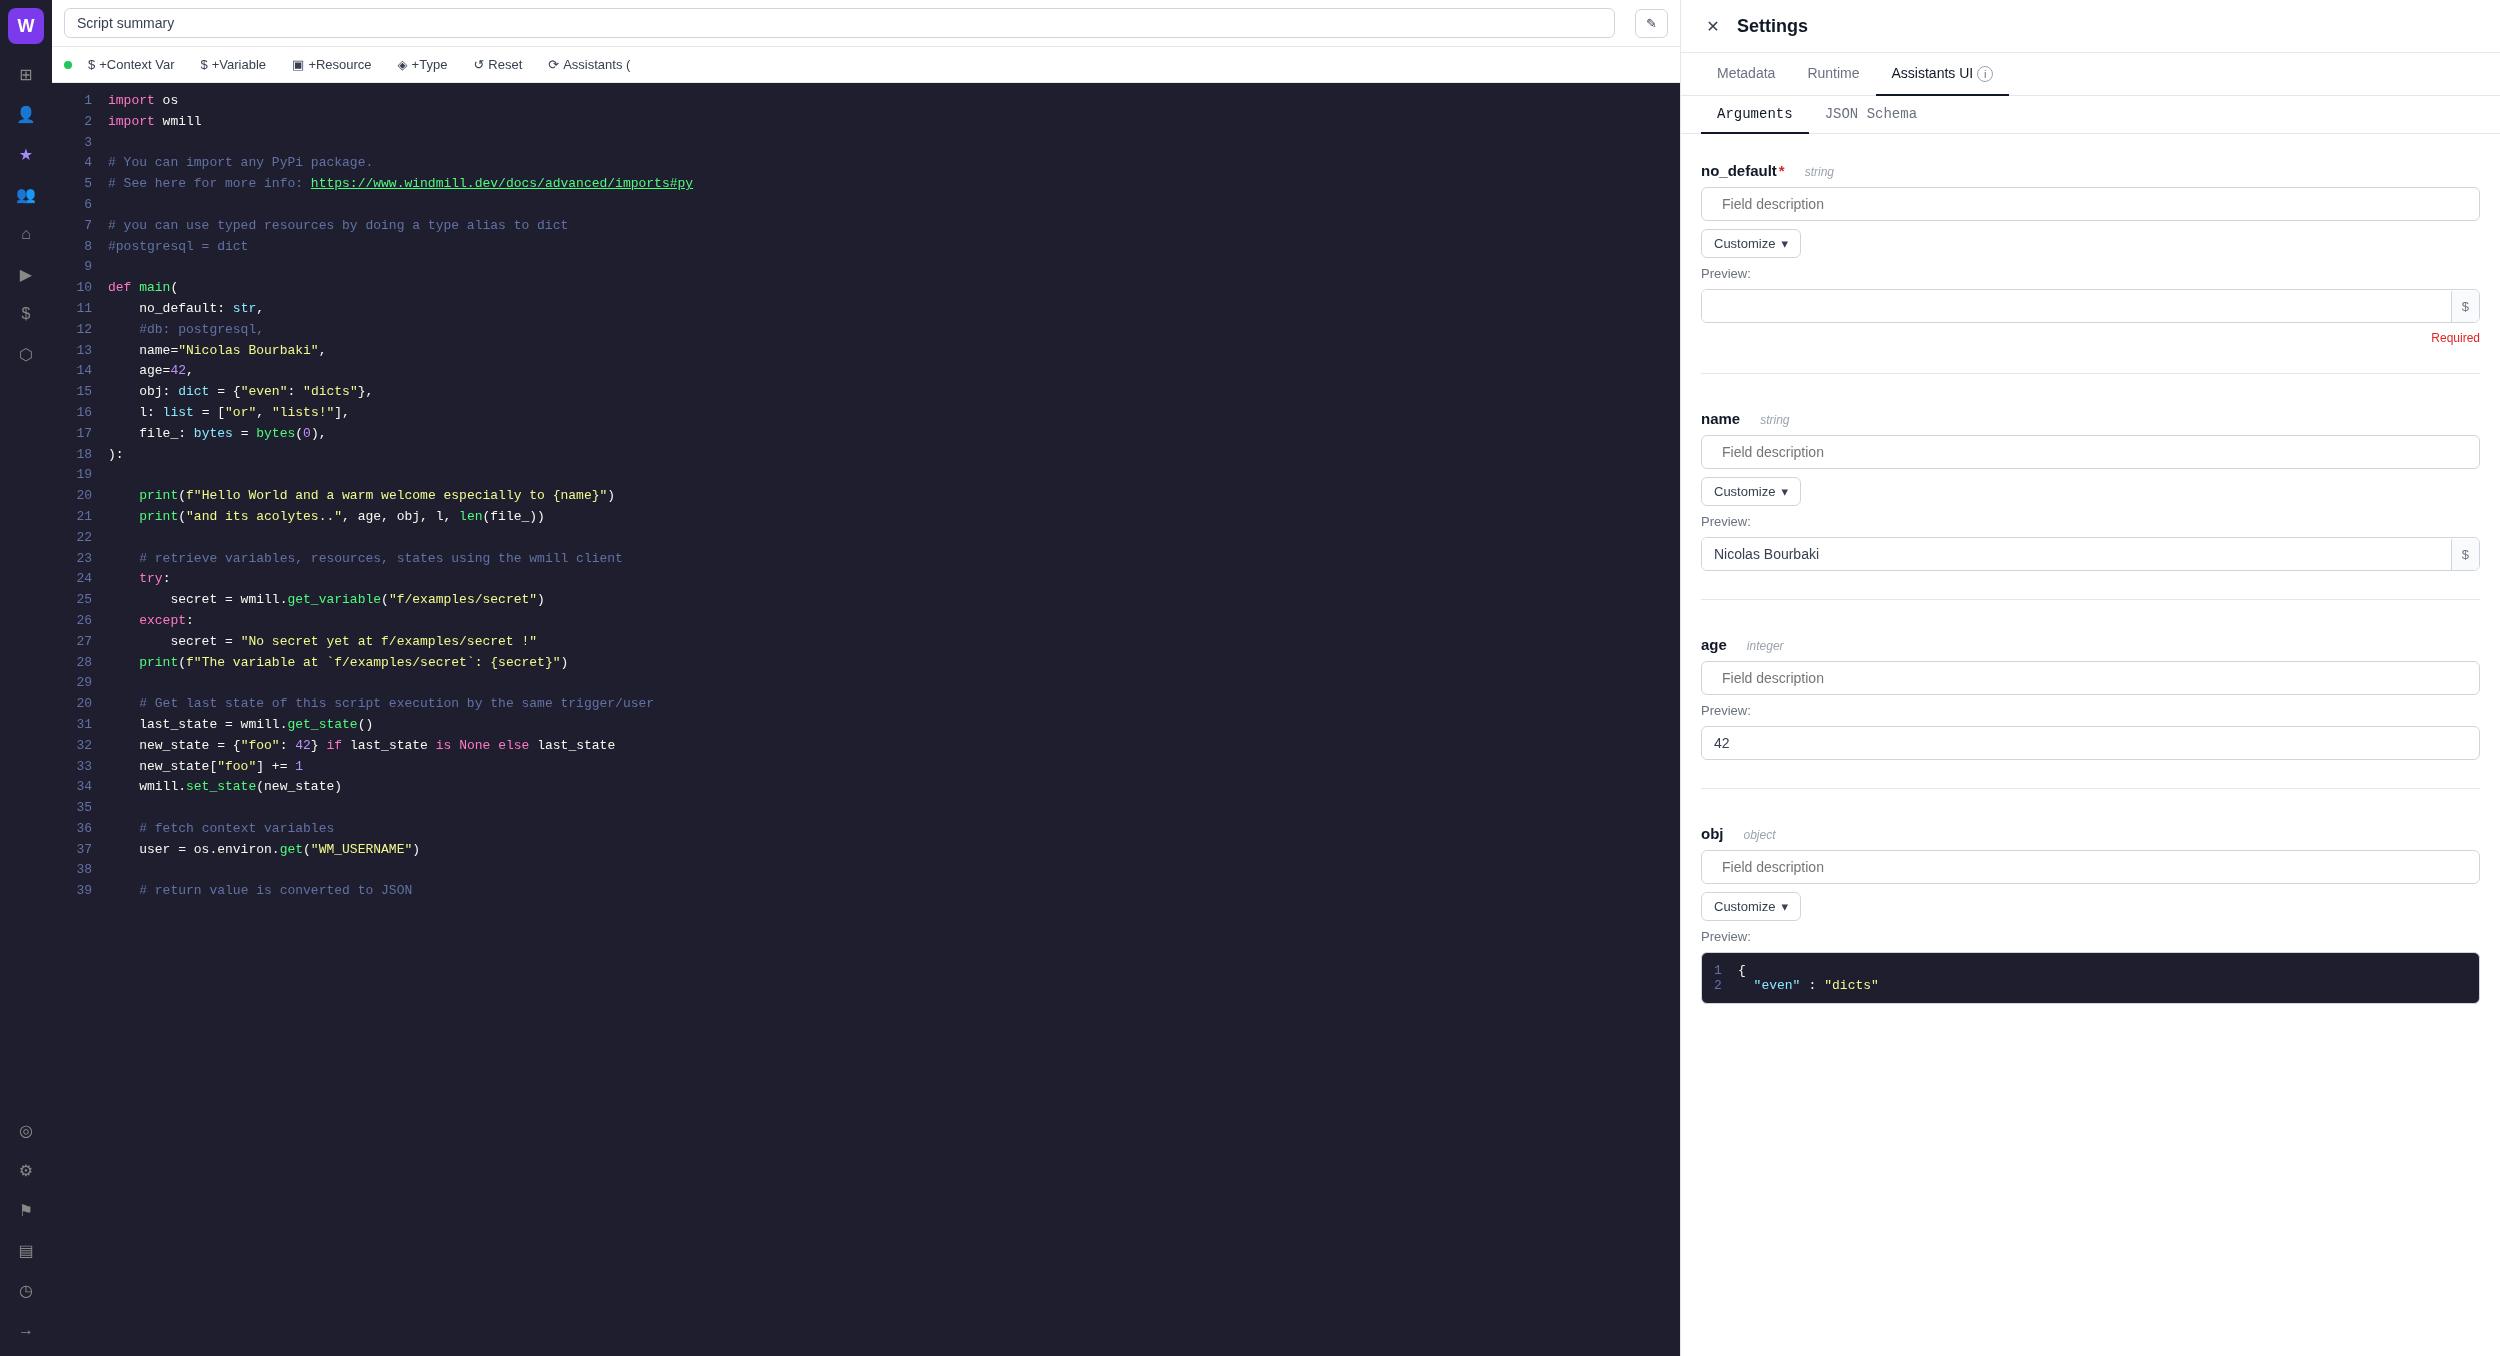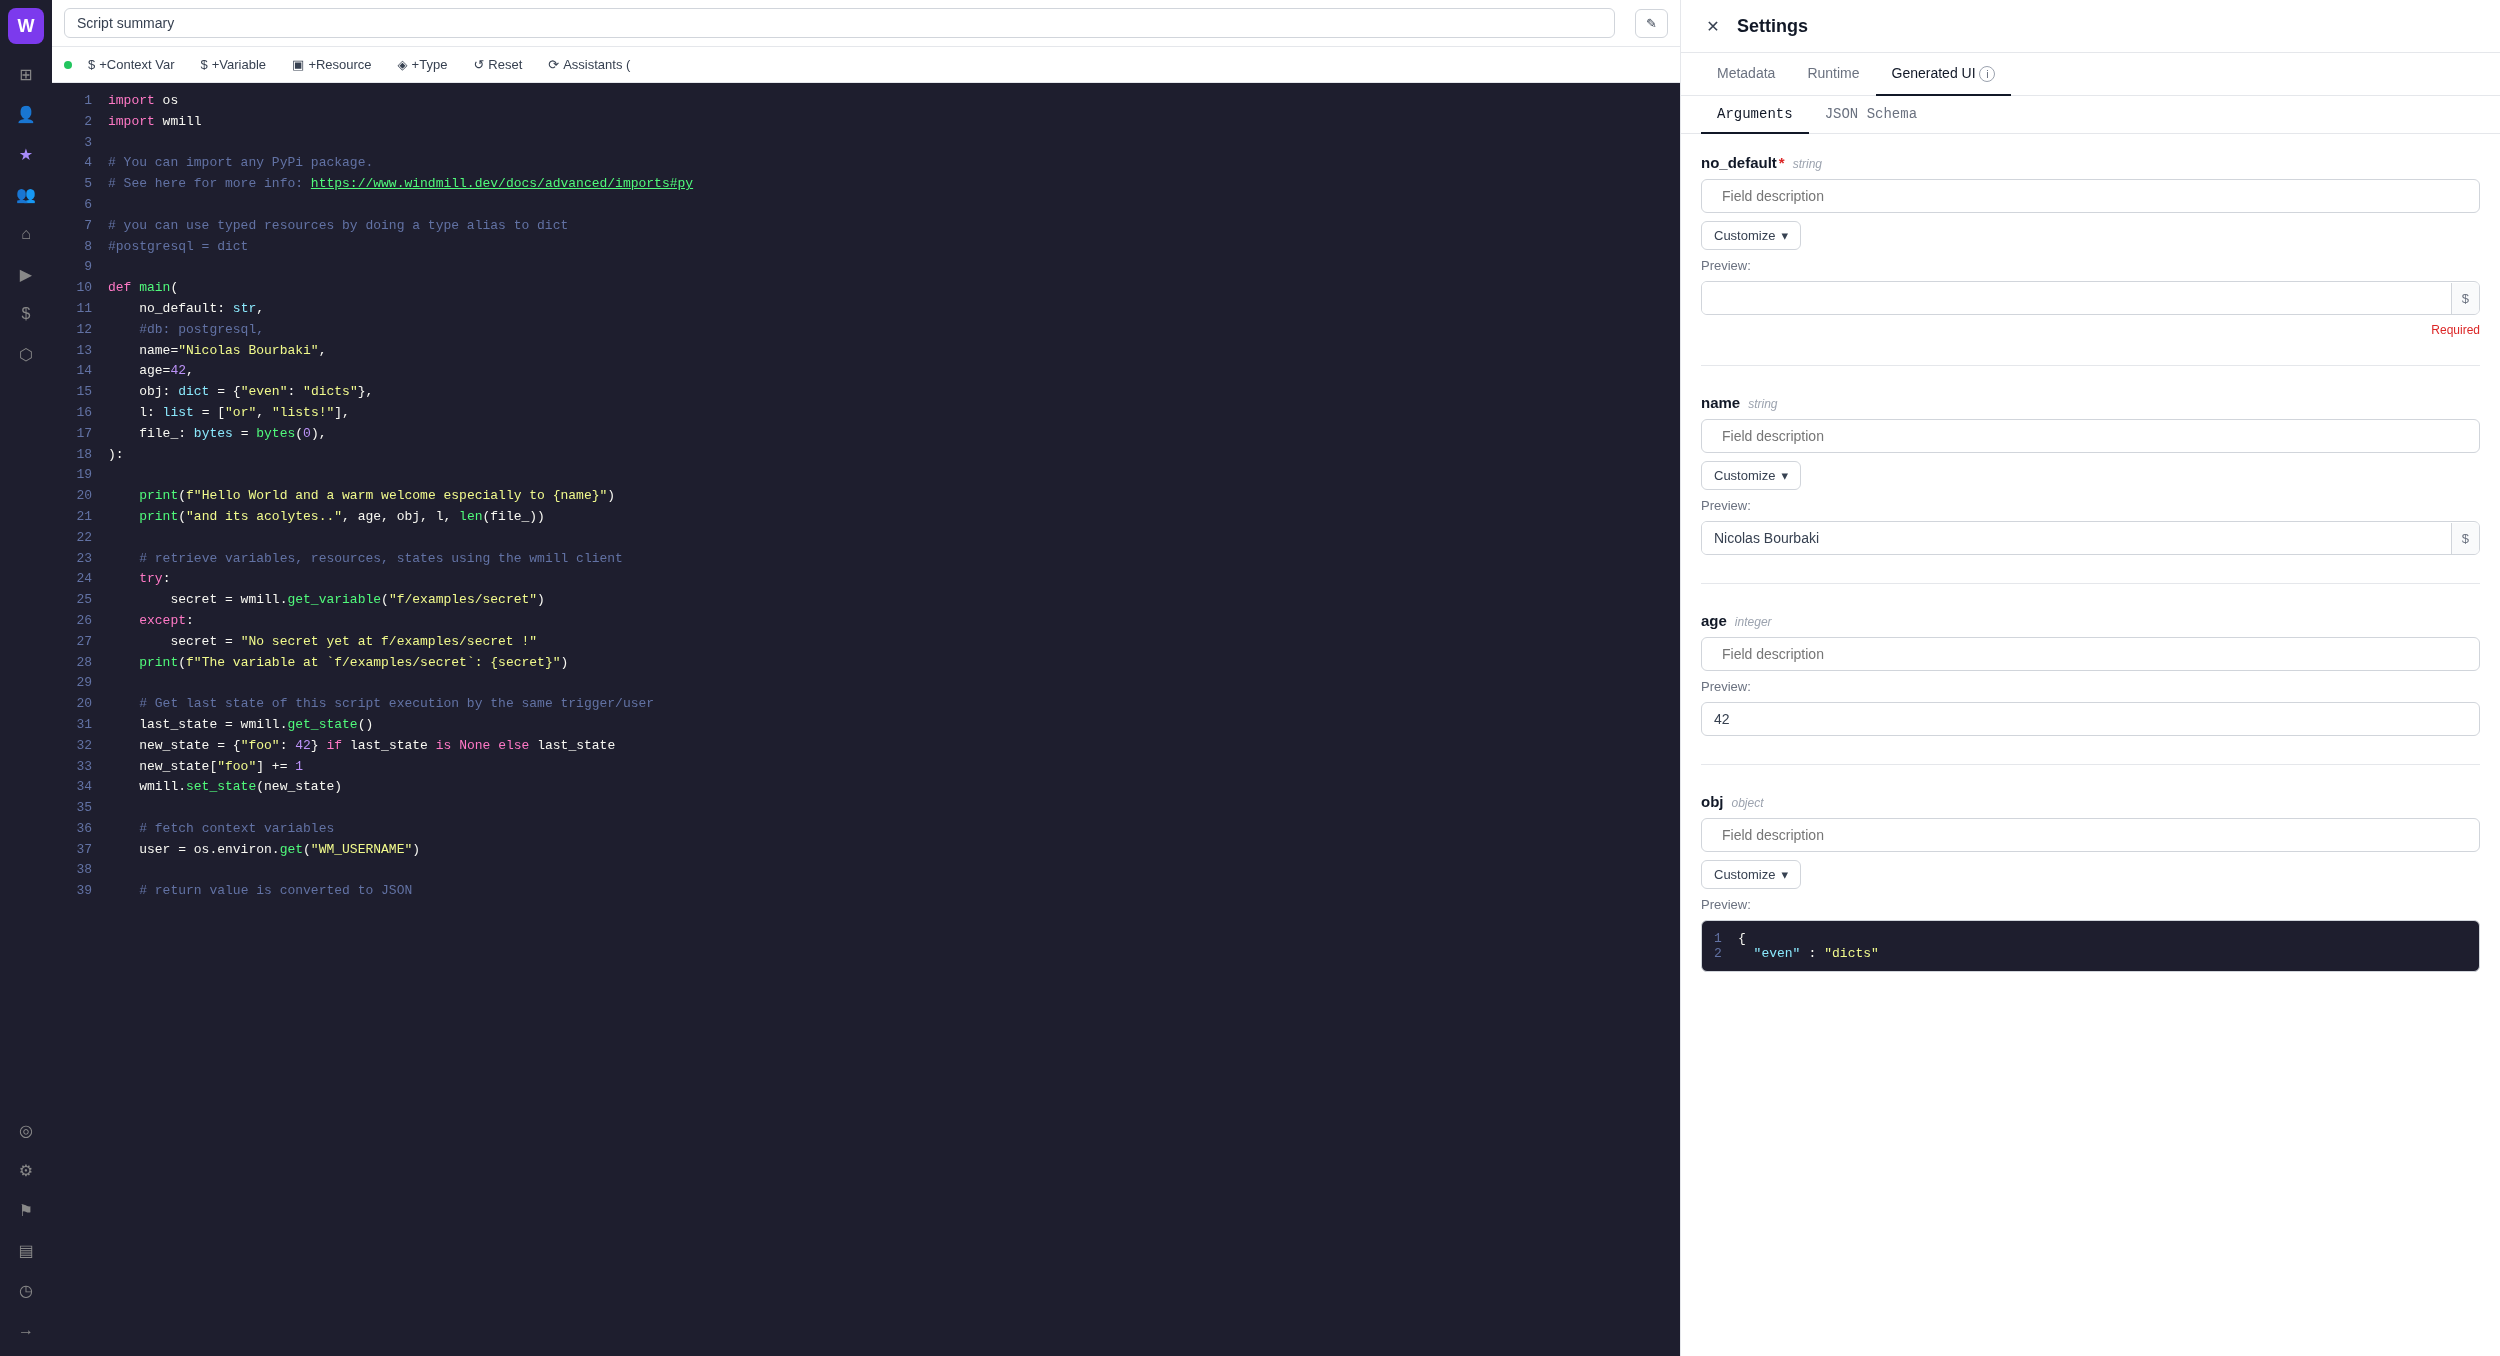--- a/index.html
+++ b/index.html
@@ -213,21 +213,21 @@
       flex: 1;
       overflow-y: auto;
       padding: 20px;
       display: flex;
       flex-direction: column;
       gap: 24px;
     }
 
     
     .field-section { display: flex; flex-direction: column; gap: 8px; }
-    .field-header { display: flex; align-items: baseline; gap: 8px; }
+    .field-header { display: flex; align-items: baseline; gap: 20px; margin-top: 8px; }
     .field-name { font-size: 15px; font-weight: 600; color: #111827; }
     .field-type { font-size: 12px; color: #9ca3af; font-style: italic; }
     .field-required { color: #dc2626; margin-left: 2px; }
     .field-desc-input {
       width: 100%;
       border: 1px solid #d1d5db;
       border-radius: 6px;
       padding: 8px 20px;
       font-size: 14px;
       color: #9ca3af;
@@ -542,21 +542,21 @@
     <button class="close-btn">
       <span>✕</span>
     </button>
     <span class="settings-title">Settings</span>
   </div>
 
   <div class="settings-tabs">
     <div class="settings-tab">Metadata</div>
     <div class="settings-tab">Runtime</div>
     <div class="settings-tab active">
-      <span>Generated UI</span>
+      <span>Assistants UI</span>
       <span class="info-icon">i</span>
     </div>
   </div>
 
   <div class="sub-tabs">
     <div class="sub-tab active">Arguments</div>
     <div class="sub-tab">JSON Schema</div>
   </div>
 
   <div class="settings-content">

